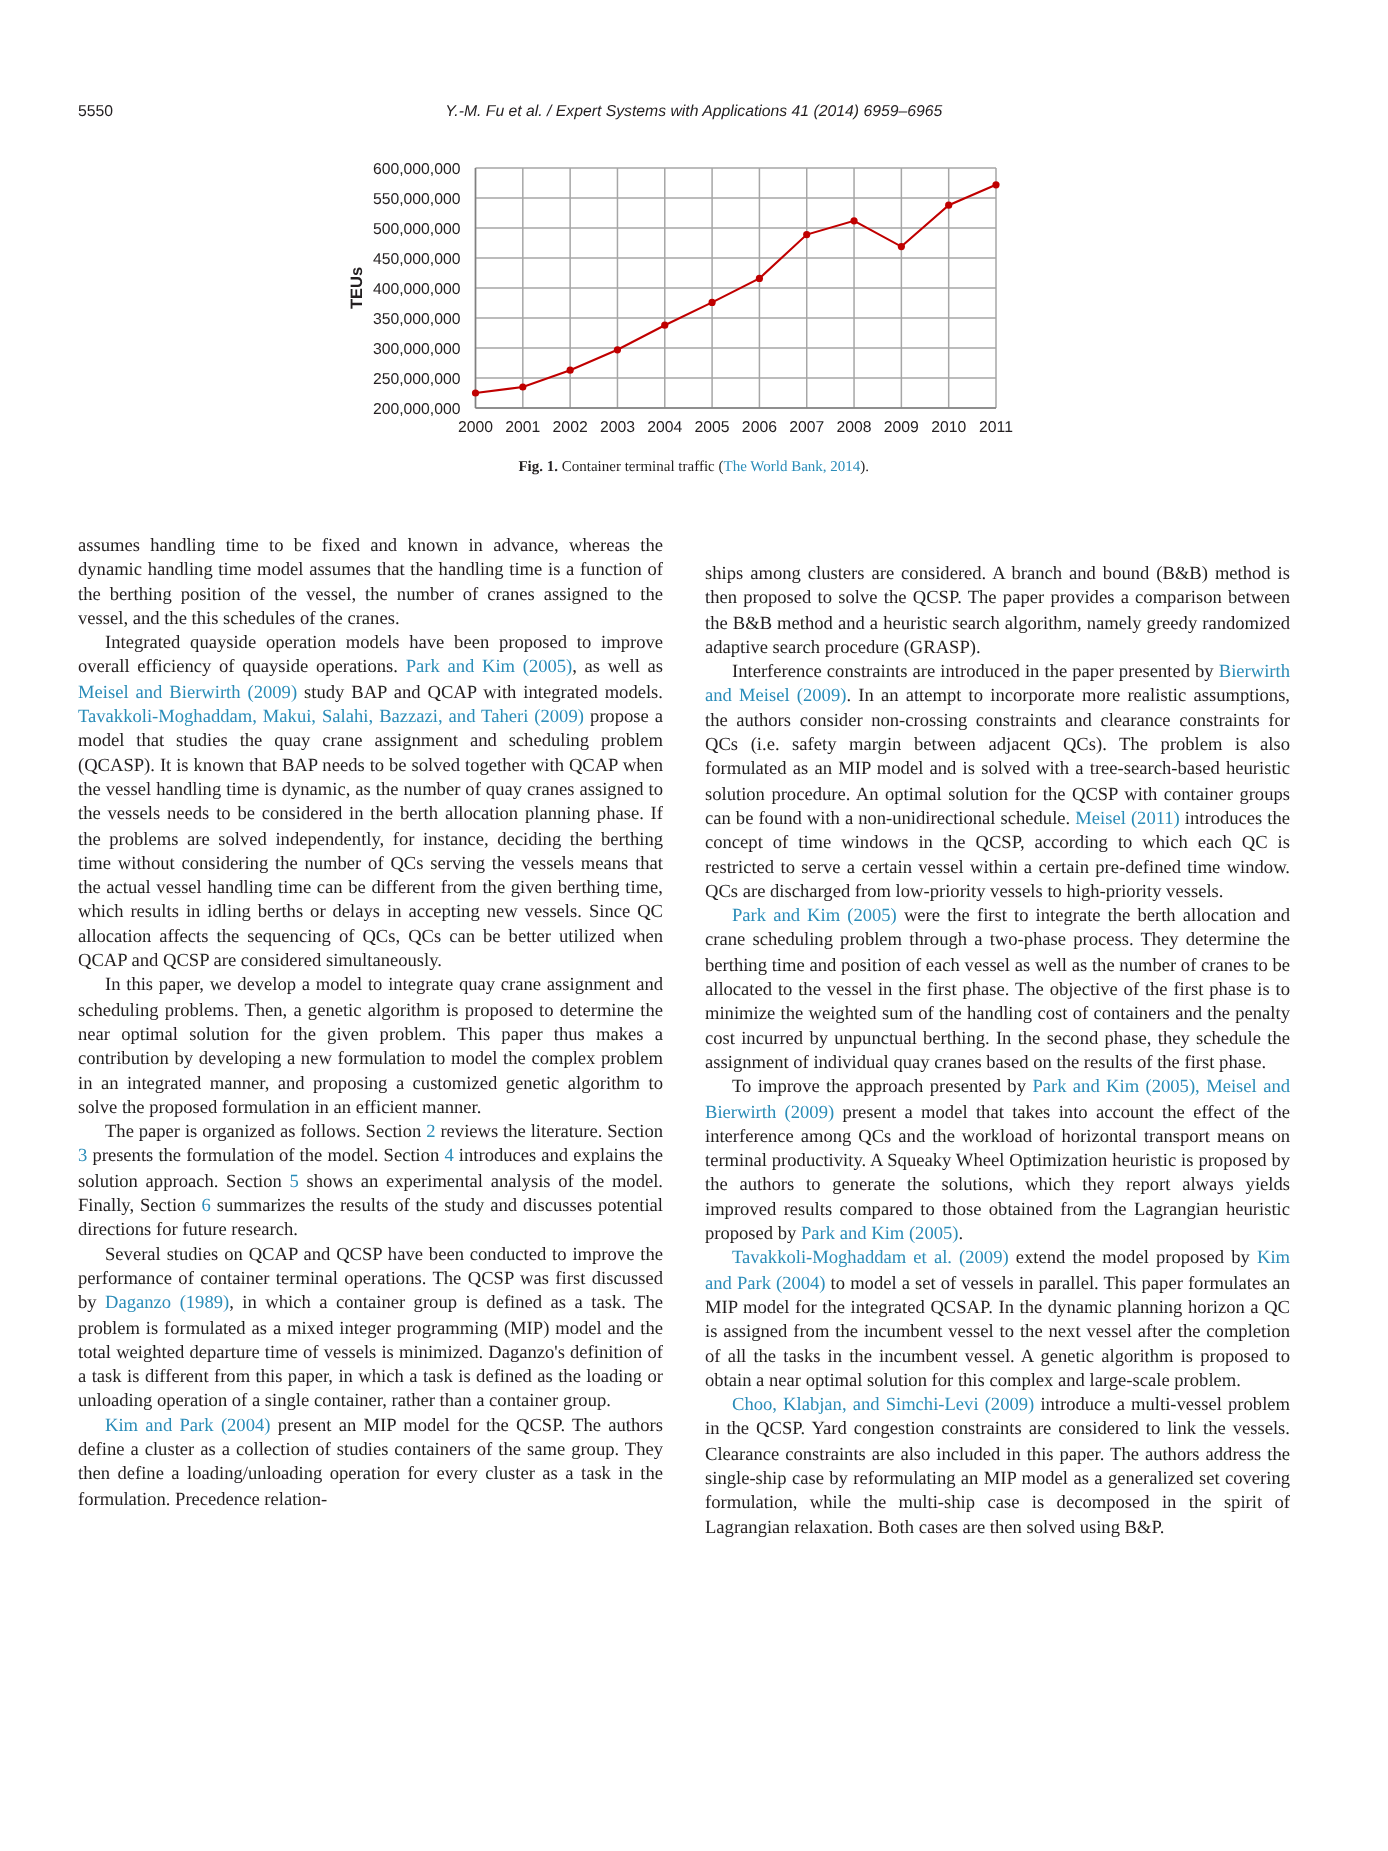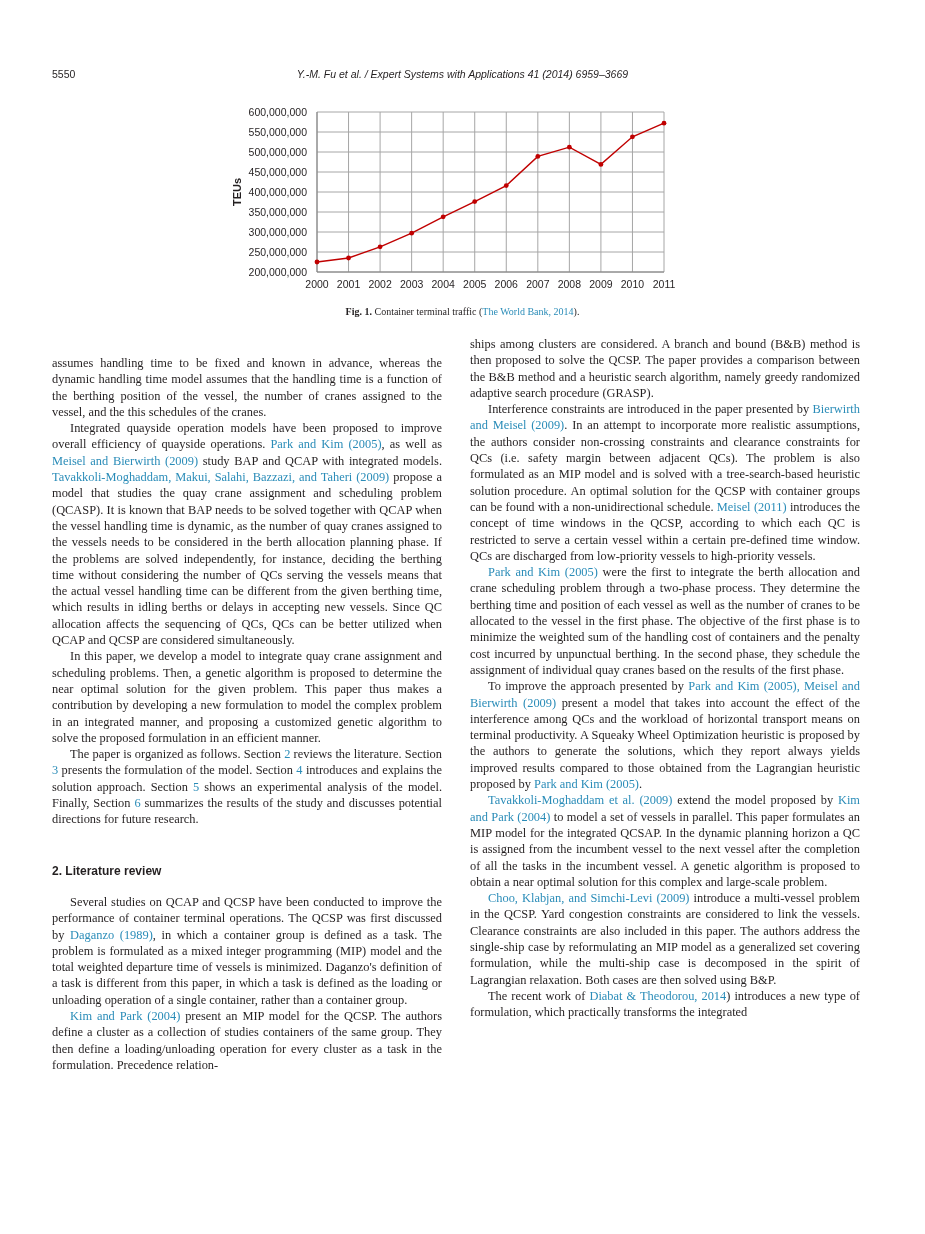--- a/index.html
+++ b/index.html
@@ -6,31 +6,31 @@
   body { width: 925px; height: 1234px; position: relative; overflow: hidden;
          font-family: "Liberation Serif", "DejaVu Serif", serif; color: #231f20; }
   .hdr-page { position: absolute; left: 52px; top: 68px; font-size: 10.5px; font-family: "Liberation Sans", sans-serif; }
   .hdr-journal { position: absolute; left: 0; width: 925px; top: 68px; text-align: center; font-size: 10.5px; font-style: italic; font-family: "Liberation Sans", sans-serif; }
   #chart { position: absolute; left: 220px; top: 100px; }
   .caption { position: absolute; left: 0; width: 925px; top: 306px; text-align: center; font-size: 10px; }
   .caption b { font-weight: bold; }
   .link { color: #2a8cb8; }
   .col { position: absolute; width: 390px; font-size: 12.4px; line-height: 16.3px; text-align: justify; hyphens: none; }
   .col-left { left: 52px; top: 355px; }
-  .col-right { left: 470px; top: 336px; }
+  .col-right { left: 470px; top: 374px; }
   .col p { margin: 0; text-indent: 18px; }
   .col p.noindent { text-indent: 0; }
   .section-heading { margin: 35px 0 15px 0 !important; text-indent: 0 !important; font-weight: bold; font-family: "Liberation Sans", sans-serif; font-size: 12px; }
   svg text { font-family: "Liberation Sans", sans-serif; }
 </style>
 </head>
 <body>
 
 <div class="hdr-page">5550</div>
-<div class="hdr-journal">Y.-M. Fu et al. / Expert Systems with Applications 41 (2014) 6959–3669</div>
+<div class="hdr-journal">Y.-M. Fu et al. / Expert Systems with Applications 41 (2014) 6959–6965</div>
 
 <svg id="chart" width="470" height="200">
   <g id="grid">
       <line x1="97" x2="444" y1="172" y2="172" stroke="#a6a6a6" stroke-width="1"></line>
       <line x1="97" x2="444" y1="152" y2="152" stroke="#a6a6a6" stroke-width="1"></line>
       <line x1="97" x2="444" y1="132" y2="132" stroke="#a6a6a6" stroke-width="1"></line>
       <line x1="97" x2="444" y1="112" y2="112" stroke="#a6a6a6" stroke-width="1"></line>
       <line x1="97" x2="444" y1="92" y2="92" stroke="#a6a6a6" stroke-width="1"></line>
       <line x1="97" x2="444" y1="72" y2="72" stroke="#a6a6a6" stroke-width="1"></line>
       <line x1="97" x2="444" y1="52" y2="52" stroke="#a6a6a6" stroke-width="1"></line>
@@ -97,26 +97,24 @@
 <div class="caption">
   <b>Fig. 1.</b>
   <span>Container terminal traffic (</span><span class="link">The World Bank, 2014</span><span>).</span>
 </div>
 
 <div class="col col-left">
   <p class="noindent">assumes handling time to be fixed and known in advance, whereas the dynamic handling time model assumes that the handling time is a function of the berthing position of the vessel, the number of cranes assigned to the vessel, and the this schedules of the cranes.</p>
   <p><span>Integrated quayside operation models have been proposed to improve overall efficiency of quayside operations. </span><span class="link">Park and Kim (2005)</span><span>, as well as </span><span class="link">Meisel and Bierwirth (2009)</span><span> study BAP and QCAP with integrated models. </span><span class="link">Tavakkoli-Moghaddam, Makui, Salahi, Bazzazi, and Taheri (2009)</span><span> propose a model that studies the quay crane assignment and scheduling problem (QCASP). It is known that BAP needs to be solved together with QCAP when the vessel handling time is dynamic, as the number of quay cranes assigned to the vessels needs to be considered in the berth allocation planning phase. If the problems are solved independently, for instance, deciding the berthing time without considering the number of QCs serving the vessels means that the actual vessel handling time can be different from the given berthing time, which results in idling berths or delays in accepting new vessels. Since QC allocation affects the sequencing of QCs, QCs can be better utilized when QCAP and QCSP are considered simultaneously.</span></p>
   <p>In this paper, we develop a model to integrate quay crane assignment and scheduling problems. Then, a genetic algorithm is proposed to determine the near optimal solution for the given problem. This paper thus makes a contribution by developing a new formulation to model the complex problem in an integrated manner, and proposing a customized genetic algorithm to solve the proposed formulation in an efficient manner.</p>
   <p><span>The paper is organized as follows. Section </span><span class="link">2</span><span> reviews the literature. Section </span><span class="link">3</span><span> presents the formulation of the model. Section </span><span class="link">4</span><span> introduces and explains the solution approach. Section </span><span class="link">5</span><span> shows an experimental analysis of the model. Finally, Section </span><span class="link">6</span><span> summarizes the results of the study and discusses potential directions for future research.</span></p>
-  <p class="section-heading">2. Literature review</p>
   <p><span>Several studies on QCAP and QCSP have been conducted to improve the performance of container terminal operations. The QCSP was first discussed by </span><span class="link">Daganzo (1989)</span><span>, in which a container group is defined as a task. The problem is formulated as a mixed integer programming (MIP) model and the total weighted departure time of vessels is minimized. Daganzo's definition of a task is different from this paper, in which a task is defined as the loading or unloading operation of a single container, rather than a container group.</span></p>
   <p><span class="link">Kim and Park (2004)</span><span> present an MIP model for the QCSP. The authors define a cluster as a collection of studies containers of the same group. They then define a loading/unloading operation for every cluster as a task in the formulation. Precedence relation-</span></p>
 </div>
 
 <div class="col col-right">
   <p class="noindent">ships among clusters are considered. A branch and bound (B&amp;B) method is then proposed to solve the QCSP. The paper provides a comparison between the B&amp;B method and a heuristic search algorithm, namely greedy randomized adaptive search procedure (GRASP).</p>
   <p><span>Interference constraints are introduced in the paper presented by </span><span class="link">Bierwirth and Meisel (2009)</span><span>. In an attempt to incorporate more realistic assumptions, the authors consider non-crossing constraints and clearance constraints for QCs (i.e. safety margin between adjacent QCs). The problem is also formulated as an MIP model and is solved with a tree-search-based heuristic solution procedure. An optimal solution for the QCSP with container groups can be found with a non-unidirectional schedule. </span><span class="link">Meisel (2011)</span><span> introduces the concept of time windows in the QCSP, according to which each QC is restricted to serve a certain vessel within a certain pre-defined time window. QCs are discharged from low-priority vessels to high-priority vessels.</span></p>
   <p><span class="link">Park and Kim (2005)</span><span> were the first to integrate the berth allocation and crane scheduling problem through a two-phase process. They determine the berthing time and position of each vessel as well as the number of cranes to be allocated to the vessel in the first phase. The objective of the first phase is to minimize the weighted sum of the handling cost of containers and the penalty cost incurred by unpunctual berthing. In the second phase, they schedule the assignment of individual quay cranes based on the results of the first phase.</span></p>
   <p><span>To improve the approach presented by </span><span class="link">Park and Kim (2005), Meisel and Bierwirth (2009)</span><span> present a model that takes into account the effect of the interference among QCs and the workload of horizontal transport means on terminal productivity. A Squeaky Wheel Optimization heuristic is proposed by the authors to generate the solutions, which they report always yields improved results compared to those obtained from the Lagrangian heuristic proposed by </span><span class="link">Park and Kim (2005)</span><span>.</span></p>
   <p><span class="link">Tavakkoli-Moghaddam et al. (2009)</span><span> extend the model proposed by </span><span class="link">Kim and Park (2004)</span><span> to model a set of vessels in parallel. This paper formulates an MIP model for the integrated QCSAP. In the dynamic planning horizon a QC is assigned from the incumbent vessel to the next vessel after the completion of all the tasks in the incumbent vessel. A genetic algorithm is proposed to obtain a near optimal solution for this complex and large-scale problem.</span></p>
   <p><span class="link">Choo, Klabjan, and Simchi-Levi (2009)</span><span> introduce a multi-vessel problem in the QCSP. Yard congestion constraints are considered to link the vessels. Clearance constraints are also included in this paper. The authors address the single-ship case by reformulating an MIP model as a generalized set covering formulation, while the multi-ship case is decomposed in the spirit of Lagrangian relaxation. Both cases are then solved using B&amp;P.</span></p>
-  <p><span>The recent work of </span><span class="link">Diabat &amp; Theodorou, 2014</span><span>) introduces a new type of formulation, which practically transforms the integrated</span></p>
 </div>
 
 </body></html>

